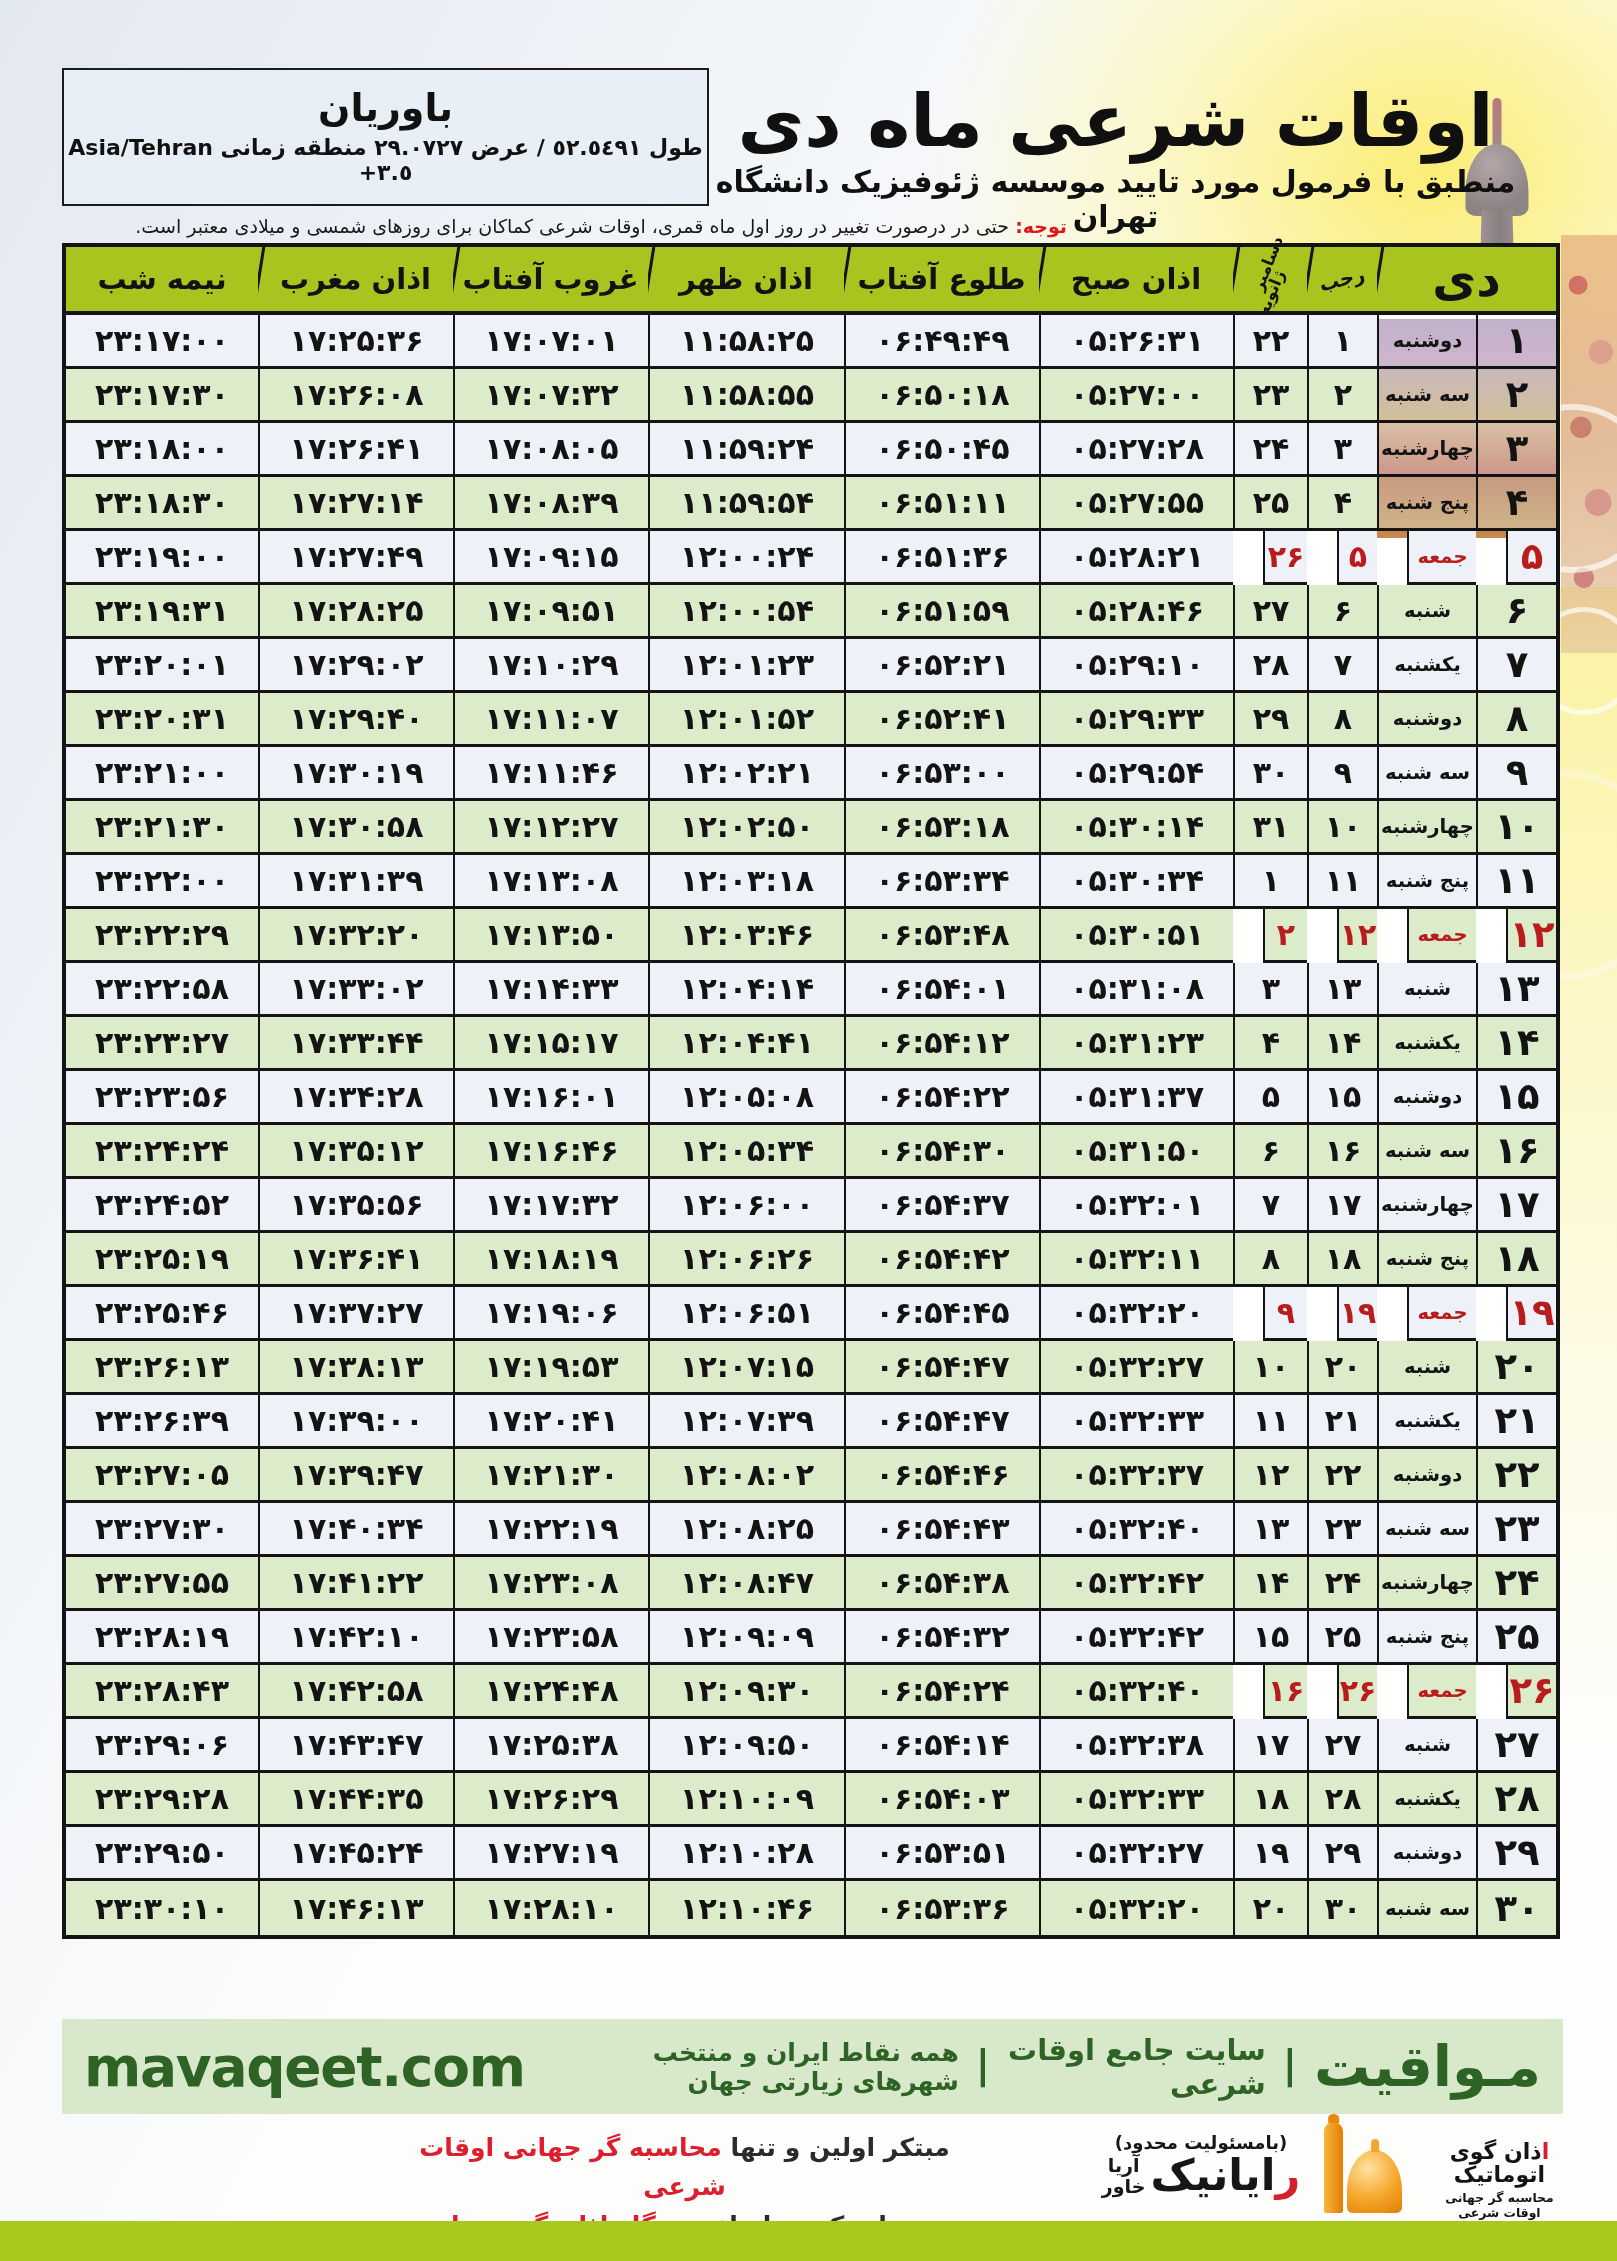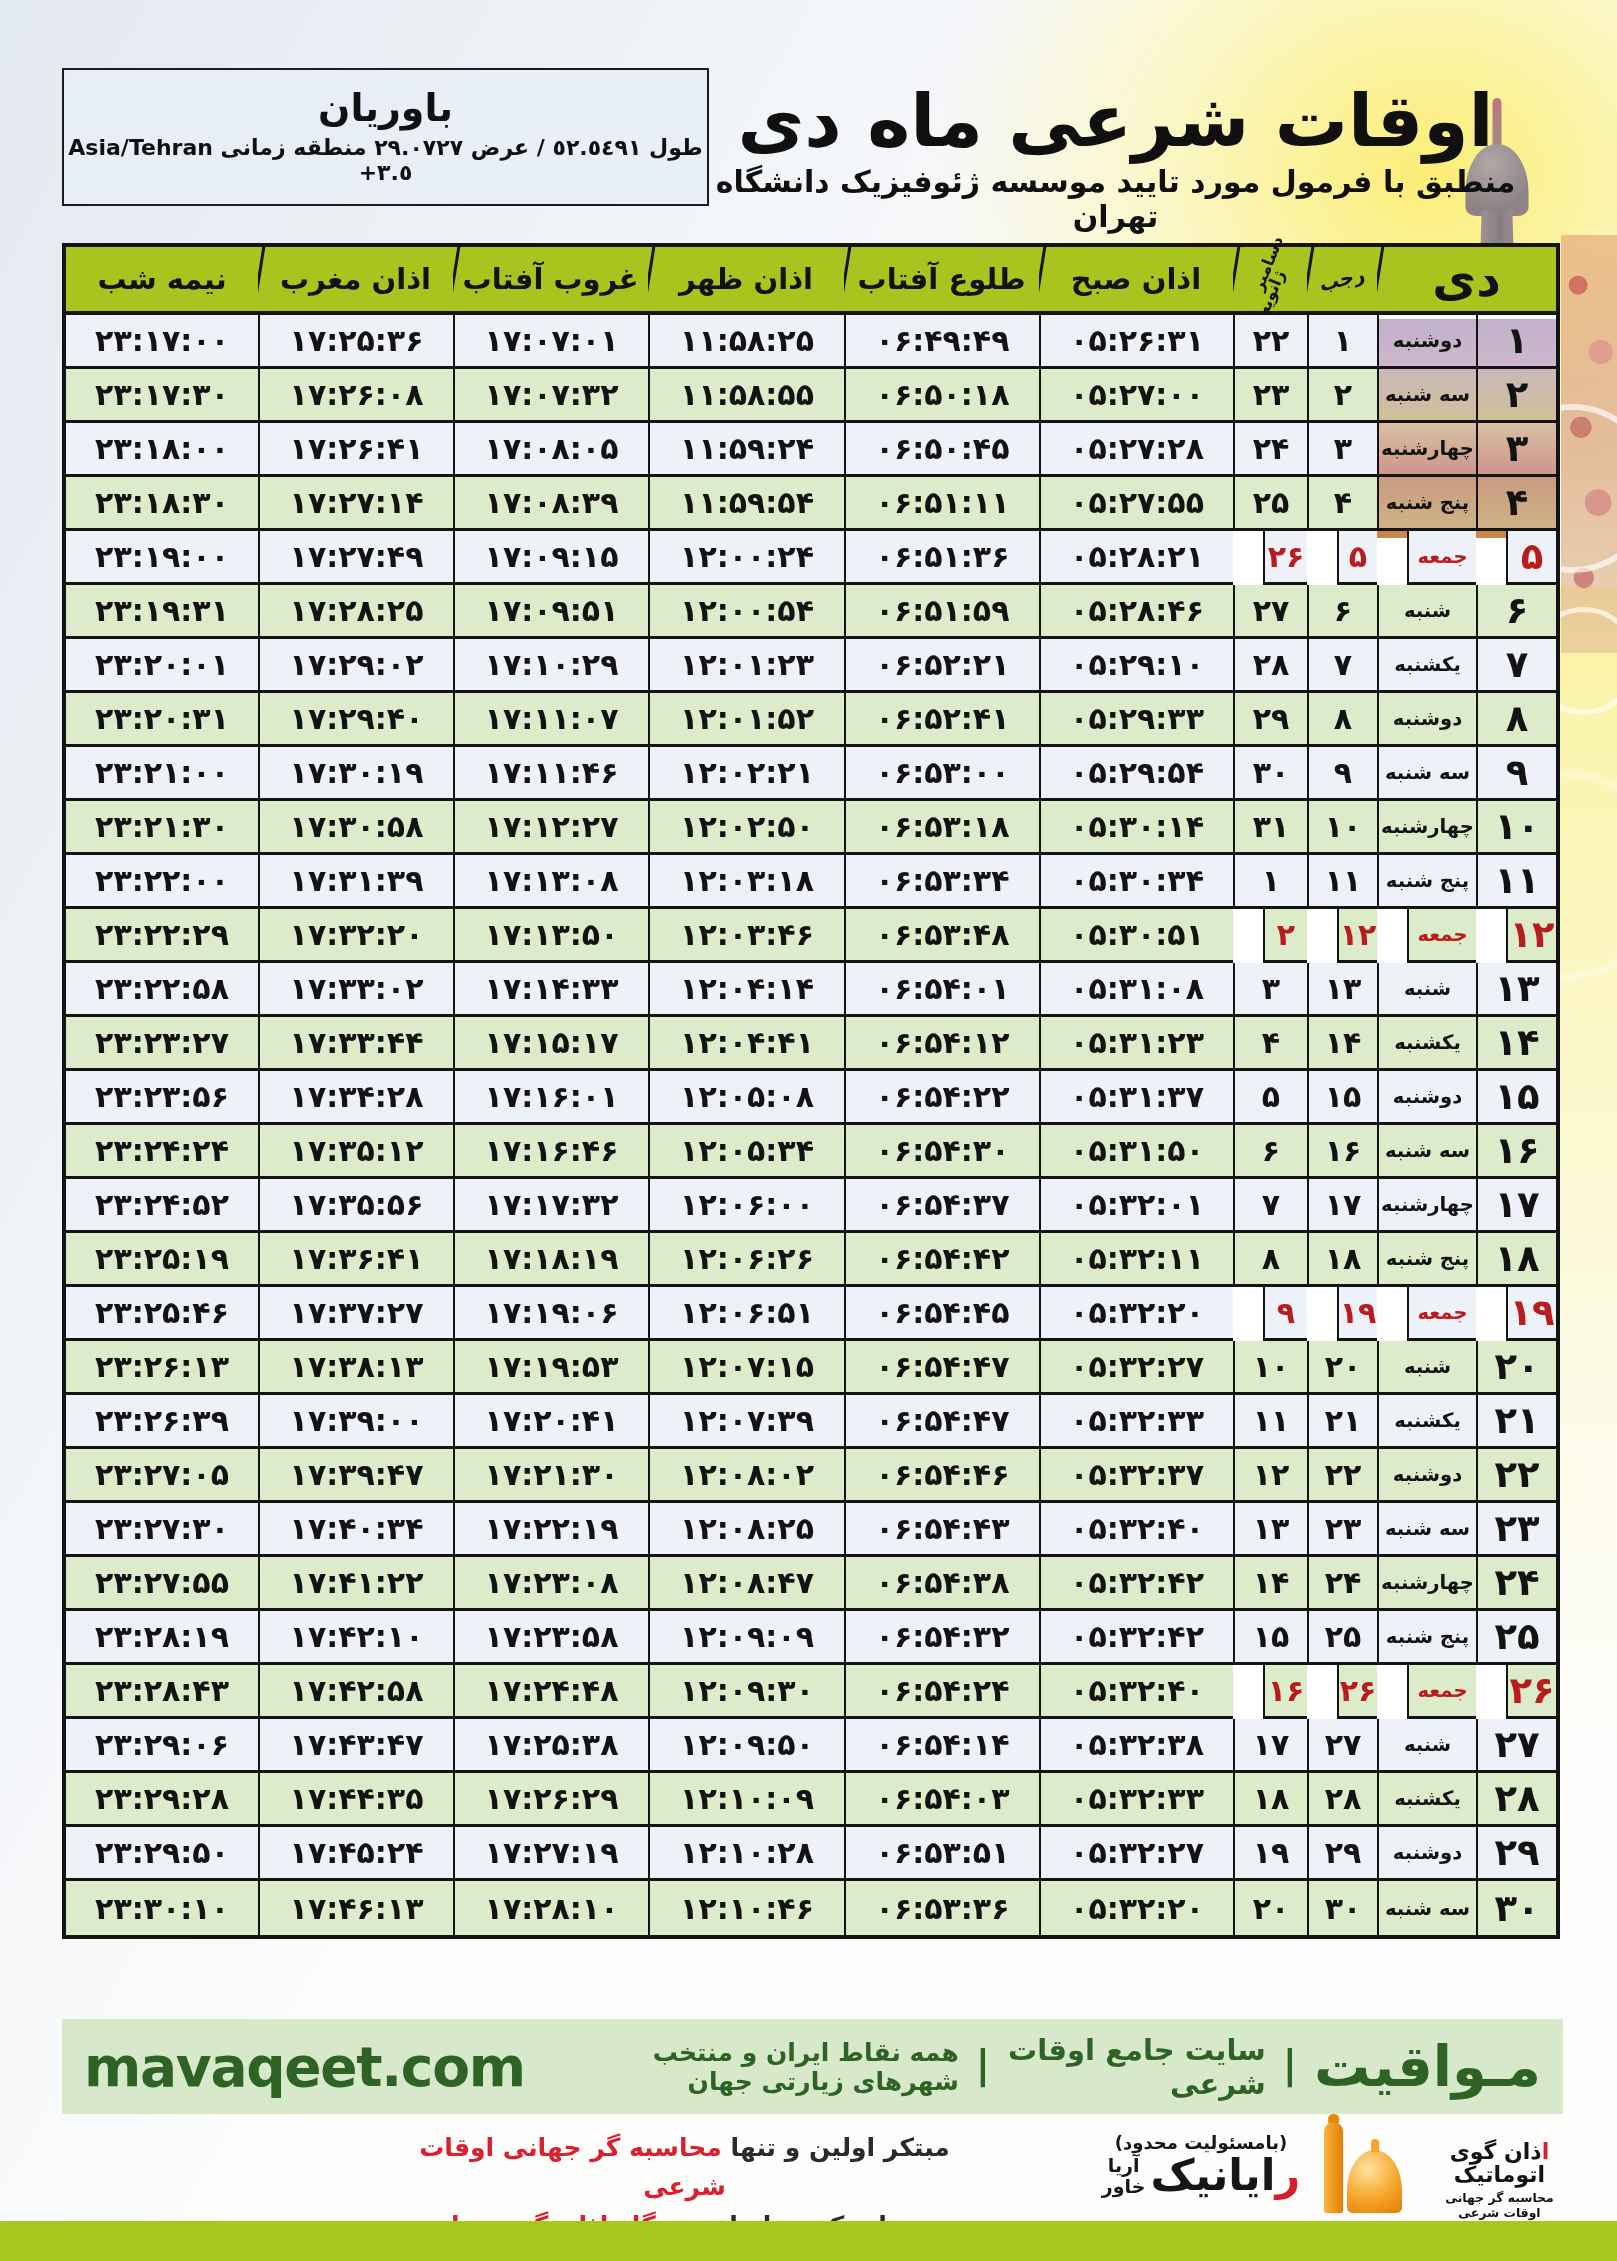--- a/index.html
+++ b/index.html
@@ -148,20 +148,24 @@
       <span dir="ltr">Asia/Tehran +٣.٥</span>
     </div>
   </div>
 
   <div class="title-block">
     <div class="main-title">اوقات شرعی ماه دی</div>
     <div class="sub-title">منطبق با فرمول مورد تایید موسسه ژئوفیزیک دانشگاه تهران</div>
     <div class="cal-line">١٤٠٤ شمسی | ١٤٤٧ قمری | ٢٠٢٥ میلادی</div>
   </div>
 
+  <div class="notice">
+    <span class="lbl">توجه:</span>
+    <span>حتی در درصورت تغییر در روز اول ماه قمری، اوقات شرعی کماکان برای روزهای شمسی و میلادی معتبر است.</span>
+  </div>
 
   <div class="grid" id="grid">
     <div class="bleed"></div>
     <div class="hcell h-dey" style="grid-column:span 2">دی</div>
     <div class="hcell h-rj">
         <span>رجب</span>
       </div>
     <div class="hcell h-gg">
       <span class="g1">دسامبر</span>
       <span class="g2">ژانویه</span>

